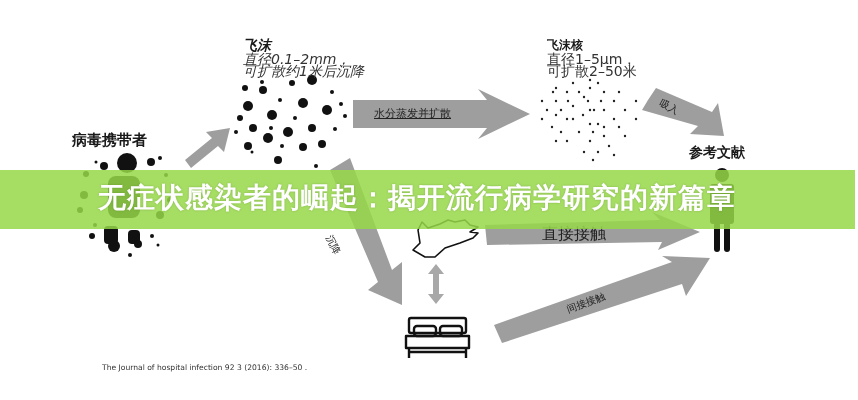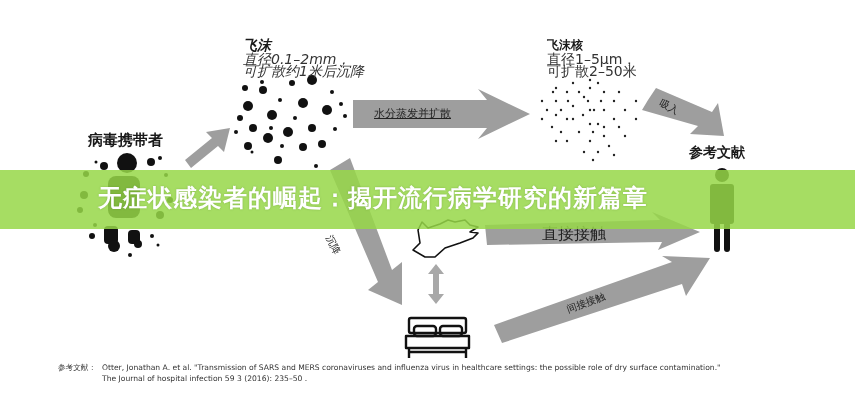--- a/index.html
+++ b/index.html
@@ -4,21 +4,21 @@
 <style>
   html, body { margin:0; padding:0; }
   body { width:858px; height:400px; background:#ffffff; position:relative; overflow:hidden;
          font-family:"DejaVu Sans", "Liberation Sans", sans-serif; }
   .abs { position:absolute; }
   .label { color:#1a1a1a; font-weight:bold; }
   .small { color:#333; font-size:14px; line-height:12px; }
   svg { position:absolute; left:0; top:0; }
   .banner { position:absolute; left:0; top:170px; width:855px; height:59px;
             background:rgba(151,215,72,0.85); }
-  .banner-title { position:absolute; left:98px; top:178px; font-size:24px; line-height:40px;
+  .banner-title { position:absolute; left:98px; top:178px; font-size:28px; line-height:40px;
             color:#ffffff; font-weight:bold; letter-spacing:1px; white-space:nowrap;
             text-shadow:0 0 2px rgba(60,100,20,0.35); }
   .ref { position:absolute; left:58px; top:362px; font-size:7.6px; line-height:11px; color:#333; white-space:nowrap; }
   .ref .tag { display:inline-block; width:44px; }
   .arrow-text { position:absolute; font-size:11px; color:#222; white-space:nowrap; }
 </style>
 </head>
 <body>
 
 <svg width="858" height="400">
@@ -175,21 +175,21 @@
   </g>
 
   <g fill="#111">
     <circle cx="722" cy="175" r="7"></circle>
     <rect x="710" y="184" width="24" height="40" rx="3"></rect>
     <rect x="714" y="222" width="6" height="30" rx="3"></rect>
     <rect x="724" y="222" width="6" height="30" rx="3"></rect>
   </g>
 </svg>
 
-<div class="abs label" style="left:72px;top:131px;font-size:15px;margin-left:16px;">病毒携带者</div>
+<div class="abs label" style="left:72px;top:131px;font-size:15px;">病毒携带者</div>
 
 <div class="abs" style="left:243px;top:37px;font-style:italic;">
   <div class="label" style="font-size:14px;line-height:16px;">飞沫</div>
   <div class="small">直径0.1–2mm，</div>
   <div class="small">可扩散约1米后沉降</div>
 </div>
 
 <div class="abs" style="left:547px;top:37px;">
   <div class="label" style="font-size:12px;line-height:16px;">飞沫核</div>
   <div class="small">直径1–5μm，</div>
@@ -198,18 +198,17 @@
 
 <div class="abs label" style="left:689px;top:144px;font-size:14px;">参考文献</div>
 
 <div class="arrow-text" style="left:374px;top:106px;text-decoration:underline;">水分蒸发并扩散</div>
 <div class="arrow-text" style="left:659px;top:100px;transform:rotate(28deg);font-size:10px;">吸入</div>
 <div class="arrow-text" style="left:323px;top:238px;transform:rotate(62deg);font-size:10px;">沉降</div>
 <div class="arrow-text" style="left:542px;top:224px;font-size:16px;">直接接触</div>
 <div class="arrow-text" style="left:566px;top:296px;transform:rotate(-20deg);font-size:10px;">间接接触</div>
 
 <div class="ref">
-  <div><span class="tag">参考文献：</span><span>Otter, Jonathan A. et al. "Transmission of SARS and MERS coronaviruses and influenza virus in healthcare settings: the possible role of dry surface contamination."</span></div>
-  <div><span class="tag"></span><span>The Journal of hospital infection 59 3 (2016): 235–50 .</span></div>
+  <div><span class="tag"></span><span>The Journal of hospital infection 92 3 (2016): 336–50 .</span></div>
 </div>
 
 <div class="banner"></div>
 <div class="banner-title">无症状感染者的崛起：揭开流行病学研究的新篇章</div>
 
 </body></html>

